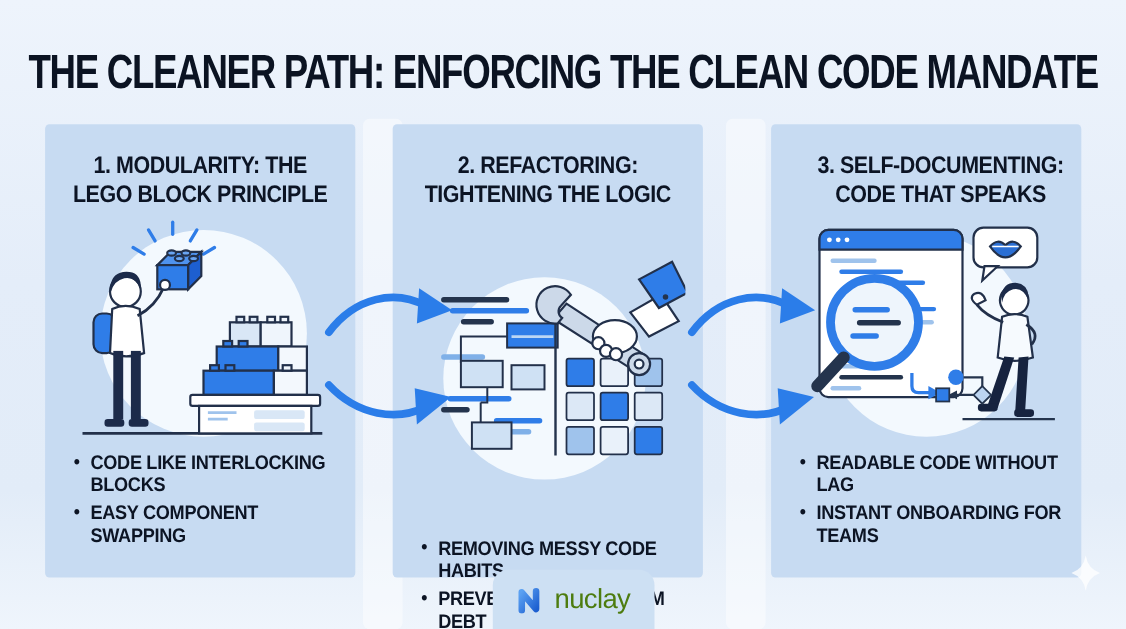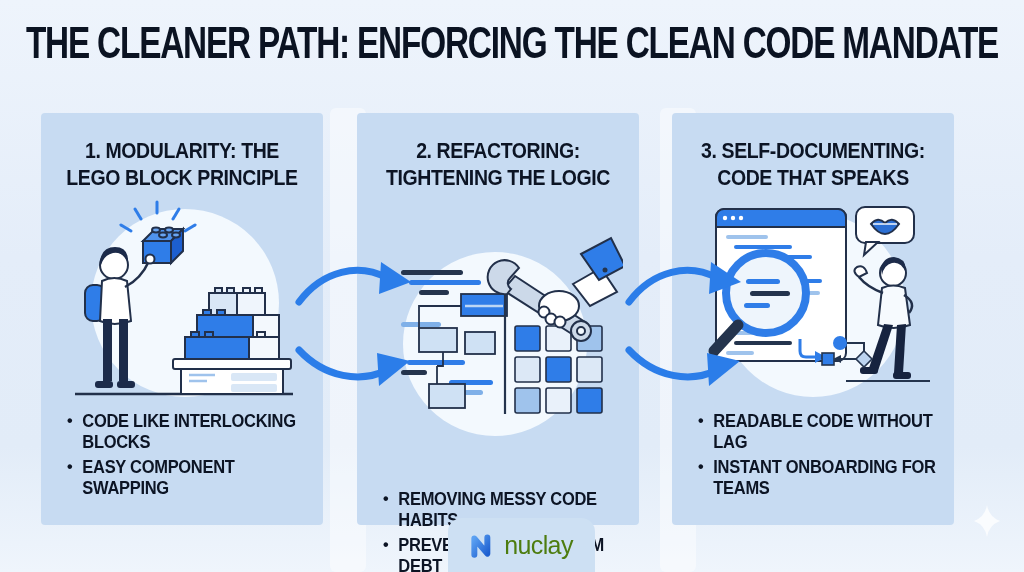--- a/index.html
+++ b/index.html
@@ -9,34 +9,34 @@
     font-family:"Liberation Sans", sans-serif;
     background:linear-gradient(180deg,#eef4fc 0%,#e4edf9 45%,#e2ecf8 78%,#eff5fc 100%);
     color:#0d1628;
   }
   .stripe {
     position:absolute; top:108px; height:464px; width:36px;
     background:rgba(255,255,255,0.45); border-radius:6px;
   }
   .page-title {
     position:absolute; left:0; top:24px; width:1024px; height:62px;
-    display:flex; align-items:flex-start; justify-content:center;
+    display:flex; align-items:flex-end; justify-content:center;
   }
   .page-title h1 {
     font-size:34px; font-weight:800; letter-spacing:-1.2px; white-space:nowrap;
     transform:scaleY(1.28) scaleX(0.98); transform-origin:center;
     color:#0b1322;
   }
   .panel {
     position:absolute; top:113px; width:282px; height:412px;
     background:#c7dbf2; border-radius:4px;
     display:flex; flex-direction:column;
     padding:24px 16px 20px;
   }
-  #panel-1 { left:41px; } #panel-2 { left:357px;gap:45px; } #panel-3 { left:672px; }
+  #panel-1 { left:41px; } #panel-2 { left:357px;gap:45px; } #panel-3 { left:701px;align-items:flex-end; }
   .panel h2 {
     text-align:center; font-size:19.5px; font-weight:800; letter-spacing:-0.4px;
     line-height:1.24; transform:scaleY(1.12); transform-origin:top center;
     color:#0c1424;
   }
   .panel h2 span { display:block; }
   .illo { flex:1; display:flex; align-items:center; justify-content:center; margin-top:2px; }
   .illo svg { width:250px; height:212px; }
   ul.bullets { list-style:none; padding:0 2px 0 10px; margin-bottom:2px; }
   ul.bullets li {

